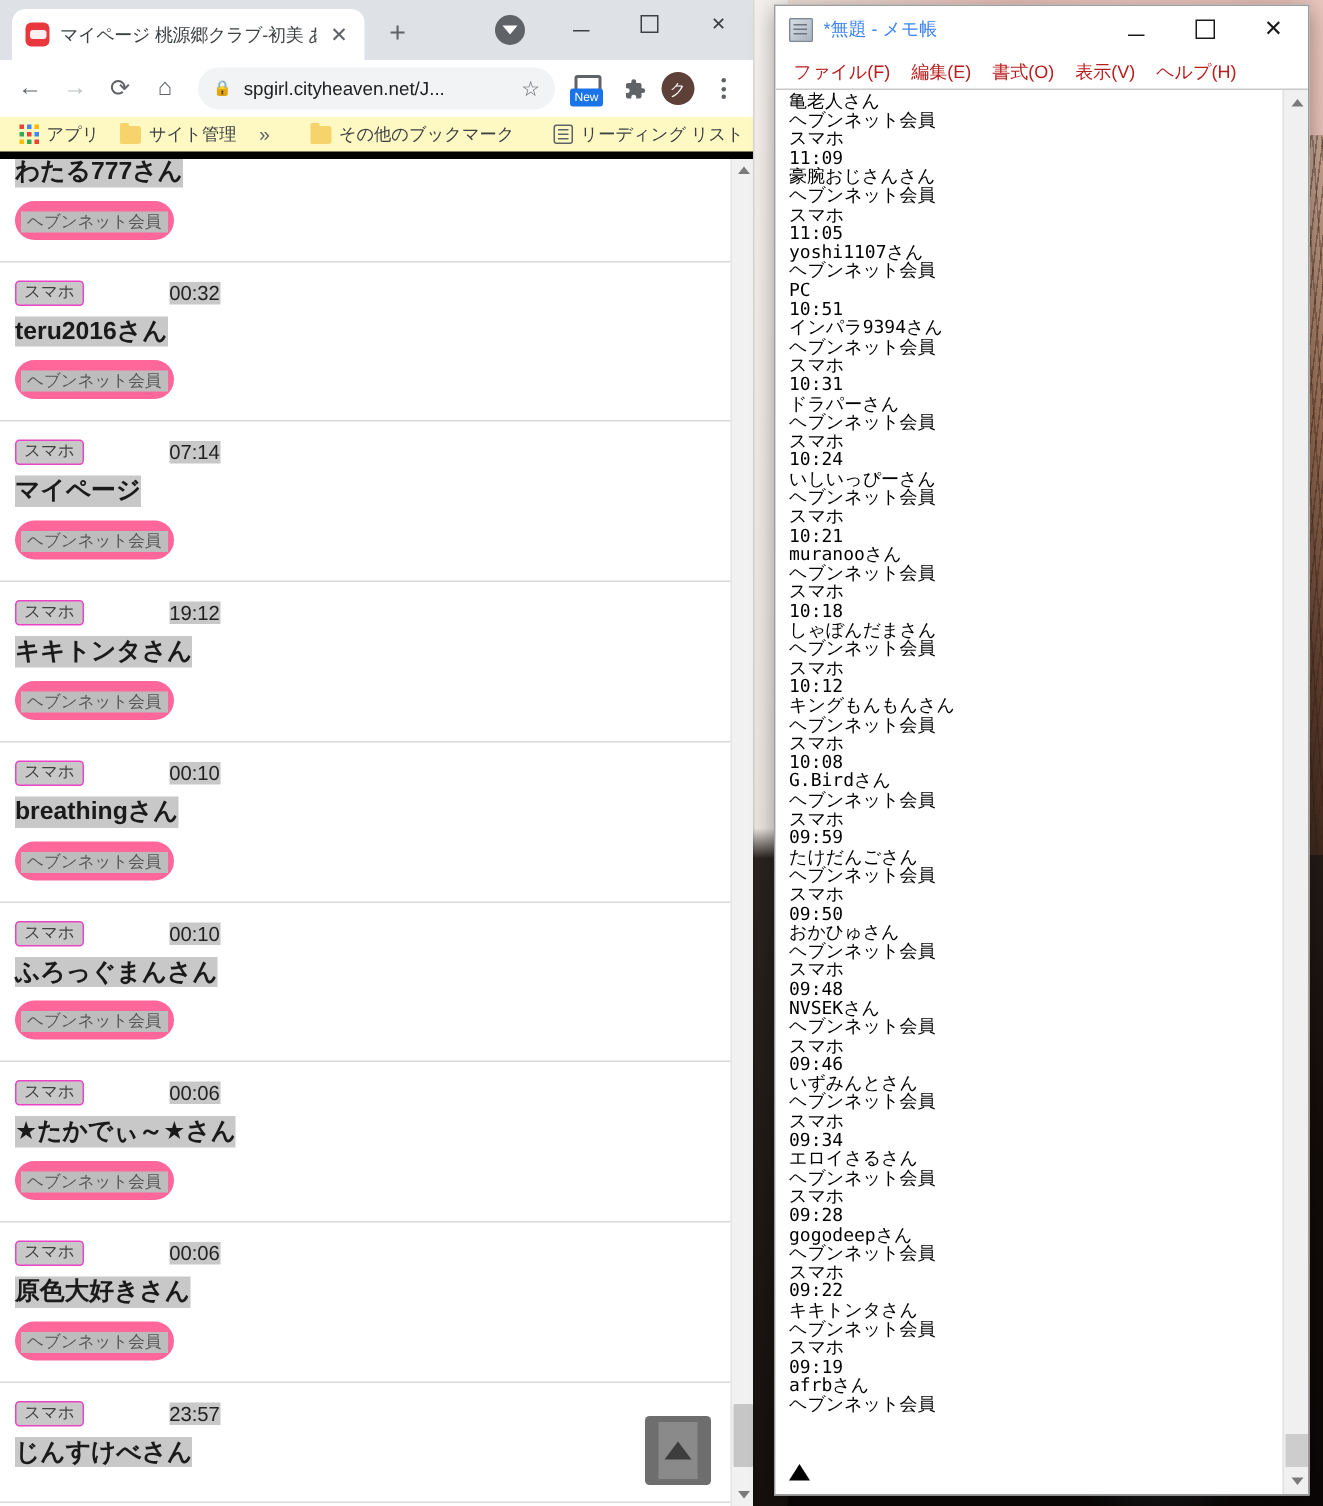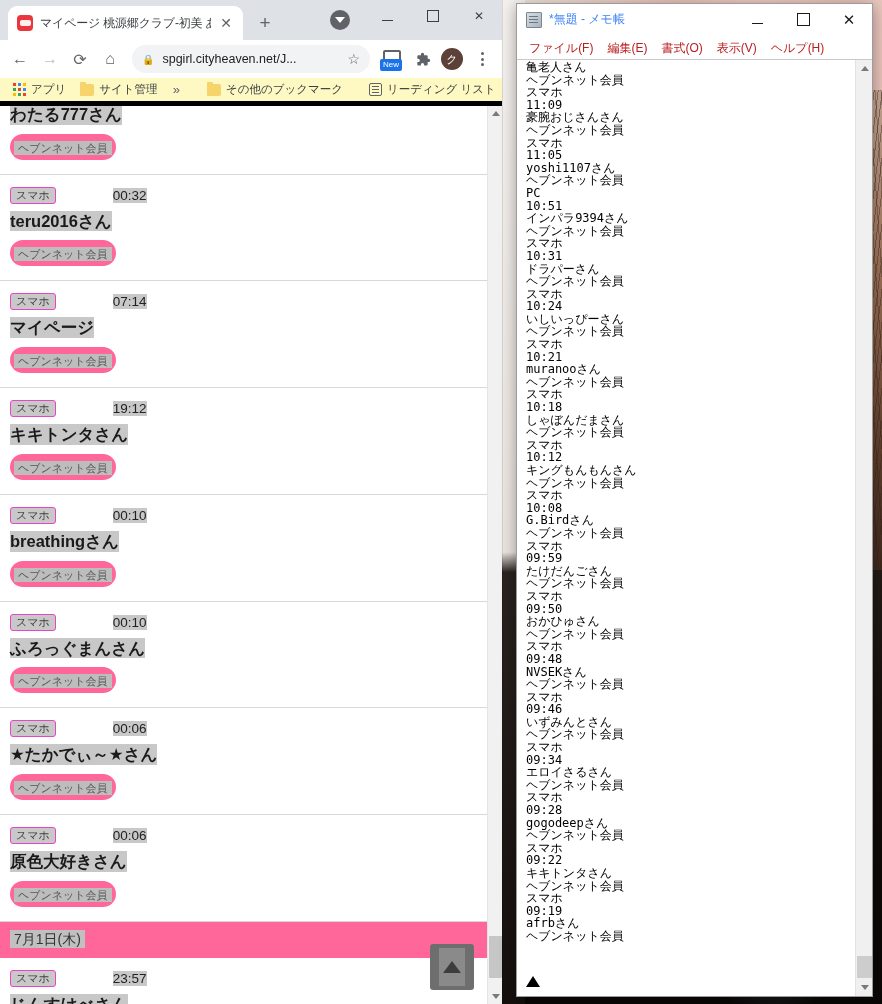--- a/index.html
+++ b/index.html
@@ -414,21 +414,20 @@
               <span class="entry-time">00:10</span>
             </div><div class="entry-name">ふろっぐまんさん</div><div><span class="member-badge"><span>ヘブンネット会員</span></span></div></div>
           <div class="entry"><div class="entry-meta">
               <span class="device-tag">スマホ</span>
               <span class="entry-time">00:06</span>
             </div><div class="entry-name">★たかでぃ～★さん</div><div><span class="member-badge"><span>ヘブンネット会員</span></span></div></div>
           <div class="entry"><div class="entry-meta">
               <span class="device-tag">スマホ</span>
               <span class="entry-time">00:06</span>
             </div><div class="entry-name">原色大好きさん</div><div><span class="member-badge"><span>ヘブンネット会員</span></span></div></div>
-          <div class="date-divider"><span>7月1日(木)</span></div>
           <div class="entry"><div class="entry-meta">
               <span class="device-tag">スマホ</span>
               <span class="entry-time">23:57</span>
             </div><div class="entry-name">じんすけべさん</div></div>
         </div>
 
       <div id="scroll-top-btn">
         <span class="inner">
           <span class="tri"></span>
         </span>

